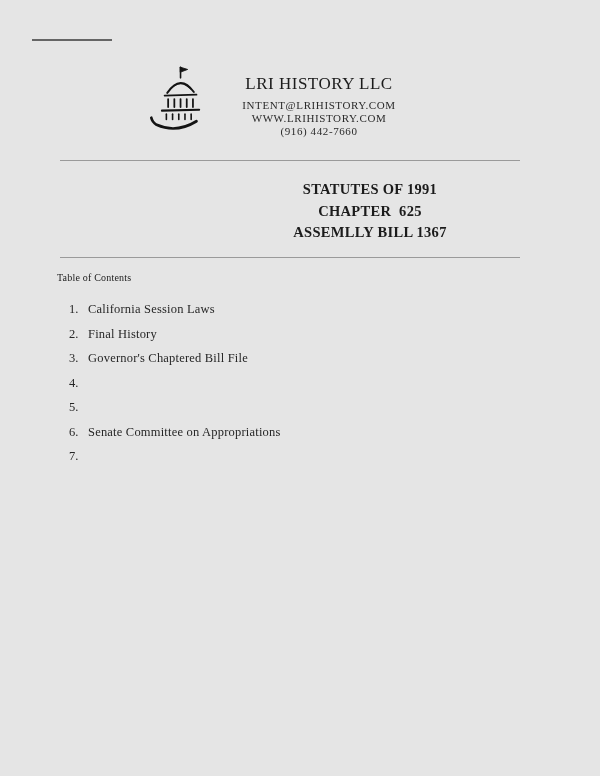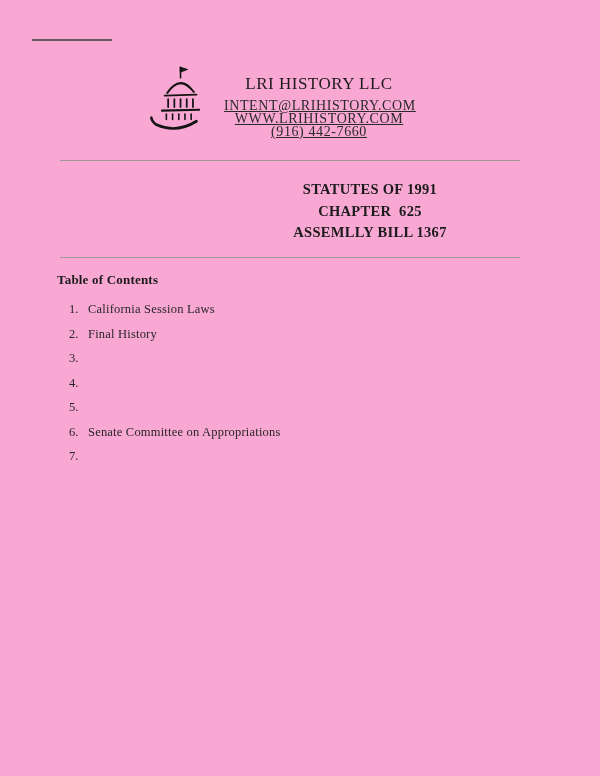--- a/index.html
+++ b/index.html
@@ -4,21 +4,21 @@
 <style>
   html, body {
     margin: 0;
     padding: 0;
     background: #ffffff;
   }
   .page {
     position: relative;
     width: 600px;
     height: 776px;
-    background: #f9a8d4;
+    background: #e5e5e5;
     font-family: "Liberation Serif", "DejaVu Serif", serif;
     color: #1c1c1c;
     overflow: hidden;
   }
 
   
   .scan-artifact {
     position: absolute;
     left: 32px;
     top: 39px;
@@ -48,26 +48,25 @@
     padding-top: 12px;
   }
   .company-name {
     font-size: 17px;
     letter-spacing: 0.5px;
     color: #1b1b1b;
     margin-bottom: 5px;
     white-space: nowrap;
   }
   .contact-line {
-    font-size: 14px;
+    font-size: 11px;
     letter-spacing: 0.6px;
     line-height: 13px;
     color: #2a2a2a;
     white-space: nowrap;
-    text-decoration: underline;
   }
 
   .rule {
     position: absolute;
     left: 60px;
     width: 460px;
     height: 0;
     border-top: 1px solid #9a9a9a;
   }
   .rule-top { top: 160px; }
@@ -88,22 +87,22 @@
     letter-spacing: 0.3px;
     color: #1b1b1b;
     white-space: pre-wrap;
   }
 
   
   .toc-heading {
     position: absolute;
     left: 57px;
     top: 272px;
-    font-size: 13px;
-    font-weight: bold;
+    font-size: 10px;
+    font-weight: normal;
     letter-spacing: 0.2px;
     color: #1b1b1b;
   }
   .toc-list {
     position: absolute;
     left: 69px;
     top: 303px;
     width: 420px;
   }
   .toc-item {
@@ -184,20 +183,21 @@
     <div class="toc-item">
       <span class="toc-num">1.</span>
       <span class="toc-label">California Session Laws</span>
     </div>
     <div class="toc-item">
       <span class="toc-num">2.</span>
       <span class="toc-label">Final History</span>
     </div>
     <div class="toc-item">
       <span class="toc-num">3.</span>
+      <span class="toc-label">Governor's Chaptered Bill File</span>
     </div>
     <div class="toc-item">
       <span class="toc-num">4.</span>
     </div>
     <div class="toc-item">
       <span class="toc-num">5.</span>
     </div>
     <div class="toc-item">
       <span class="toc-num">6.</span>
       <span class="toc-label">Senate Committee on Appropriations</span>

